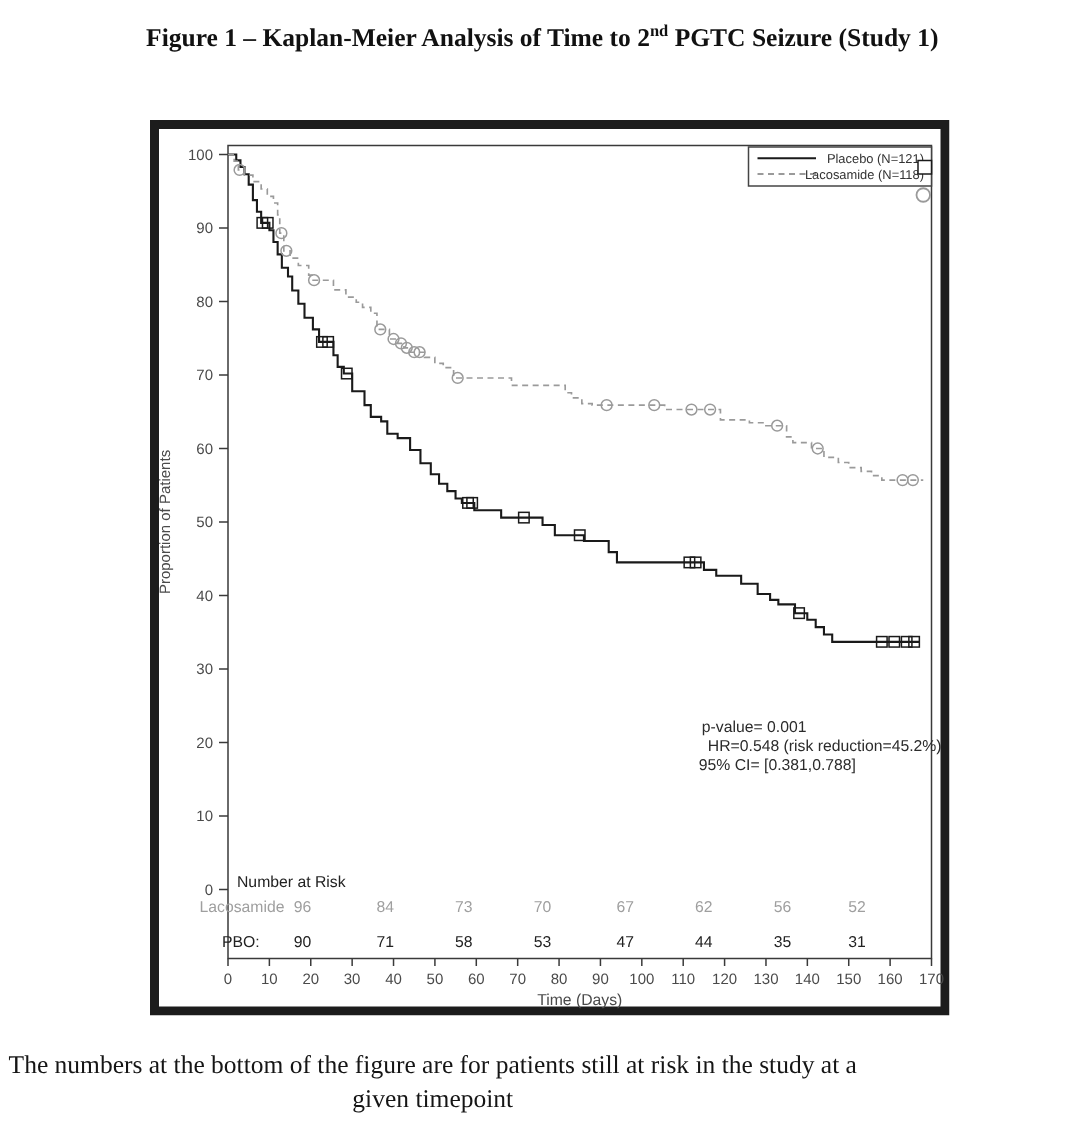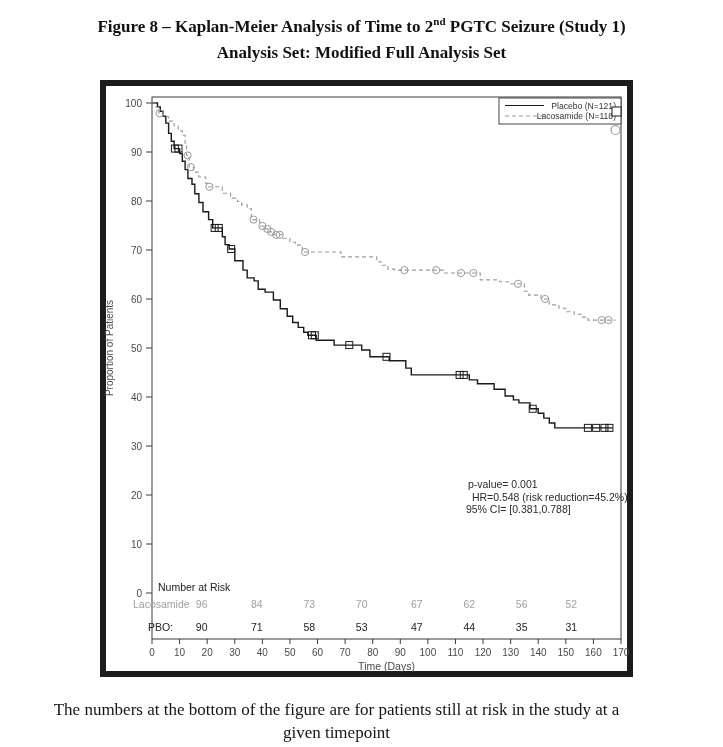--- a/index.html
+++ b/index.html
@@ -4,28 +4,27 @@
 <style>
   html,body{margin:0;padding:0;background:#fff;}
   body{width:723px;height:747px;position:relative;overflow:hidden;
        font-family:"Liberation Serif", serif;color:#111;}
   .title{position:absolute;top:8px;left:0;width:723px;text-align:center;
          font-weight:bold;font-size:17px;line-height:26px;}
   .title sup{font-size:11px;}
   .figure{position:absolute;left:100px;top:80px;width:533px;height:597px;}
   .figure svg{display:block;}
   .footer{position:absolute;top:698px;left:0;width:577px;text-align:center;
-          font-size:17px;line-height:23px;color:#151515;margin-left:48px;}
+          font-size:17px;line-height:23px;color:#151515;}
 </style>
 </head>
 <body>
 
 <div class="title">
-  <div><span>Figure 8 – Kaplan-Meier Analysis of Time to 2</span><sup>nd</sup><span> PGTC Seizure (Study 1)</span></div>
-  <div>Analysis Set: Modified Full Analysis Set</div>
+  <div><span>Figure 1 – Kaplan-Meier Analysis of Time to 2</span><sup>nd</sup><span> PGTC Seizure (Study 1)</span></div>
 </div>
 
 <div class="figure">
   <svg id="km-svg" width="533" height="597" viewBox="0 0 533 597">
       <rect x="3" y="3" width="527" height="591" fill="none" stroke="#1c1c1c" stroke-width="6"></rect>
       <g>
         <rect x="52" y="17" width="469" height="542" fill="none" stroke="#3a3a3a" stroke-width="1"></rect>
       </g>
       <g>
         <line x1="46" y1="513" x2="52" y2="513" stroke="#3a3a3a" stroke-width="1"></line>

